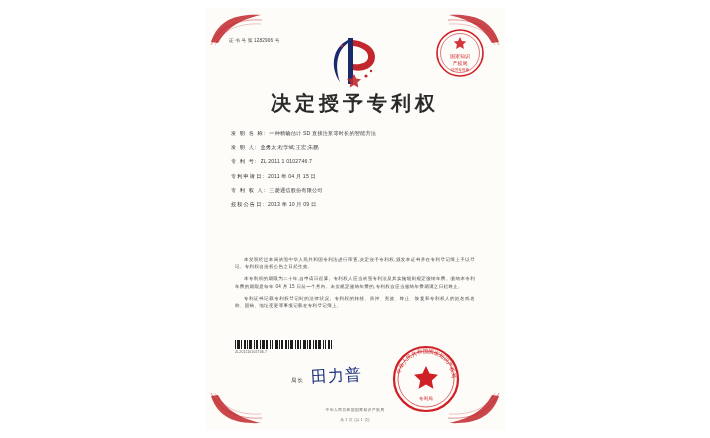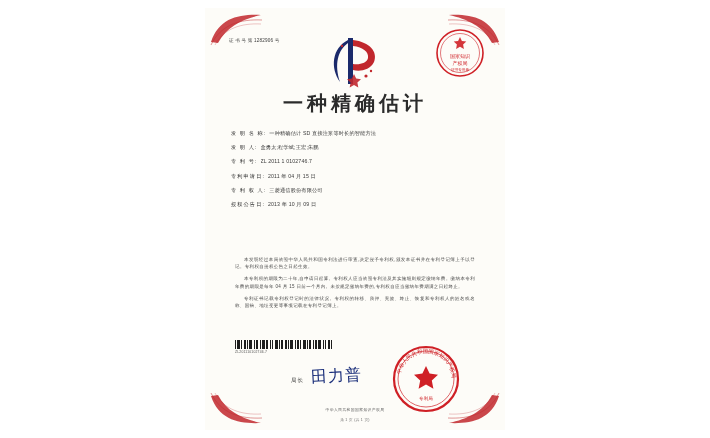--- a/index.html
+++ b/index.html
@@ -254,21 +254,21 @@
     <svg width="50" height="50" viewBox="0 0 50 50">
       <circle cx="25" cy="25" r="23" fill="none" stroke="#cf2026" stroke-width="1.6"></circle>
       <circle cx="25" cy="25" r="19.5" fill="none" stroke="#cf2026" stroke-width="0.6"></circle>
       <path d="M25 9 l1.9 4 4.4 .6 -3.2 3 .8 4.4 -3.9 -2.2 -3.9 2.2 .8 -4.4 -3.2 -3 4.4 -.6 Z" fill="#cf2026" opacity="0.9"></path>
       <text x="25" y="30" font-family="DejaVu Serif, serif" font-size="5" fill="#cf2026" text-anchor="middle">国家知识</text>
       <text x="25" y="36.5" font-family="DejaVu Serif, serif" font-size="5" fill="#cf2026" text-anchor="middle">产权局</text>
       <text x="25" y="43" font-family="DejaVu Serif, serif" font-size="3.6" fill="#cf2026" text-anchor="middle">证书专用章</text>
     </svg>
   </div>
 
-  <div class="cert-title">一种精确估计</div>
+  <div class="cert-title">决定授予专利权</div>
 
   <div class="fields">
     <div class="field-row">
       <span class="field-label">发 明 名 称:</span>
       <span class="field-value">一种精确估计 SD 直接注浆等时长的智能方法</span>
     </div>
     <div class="field-row">
       <span class="field-label">发 明 人:</span>
       <span class="field-value">金勇太;程学斌;王宏;朱鹏</span>
     </div>

